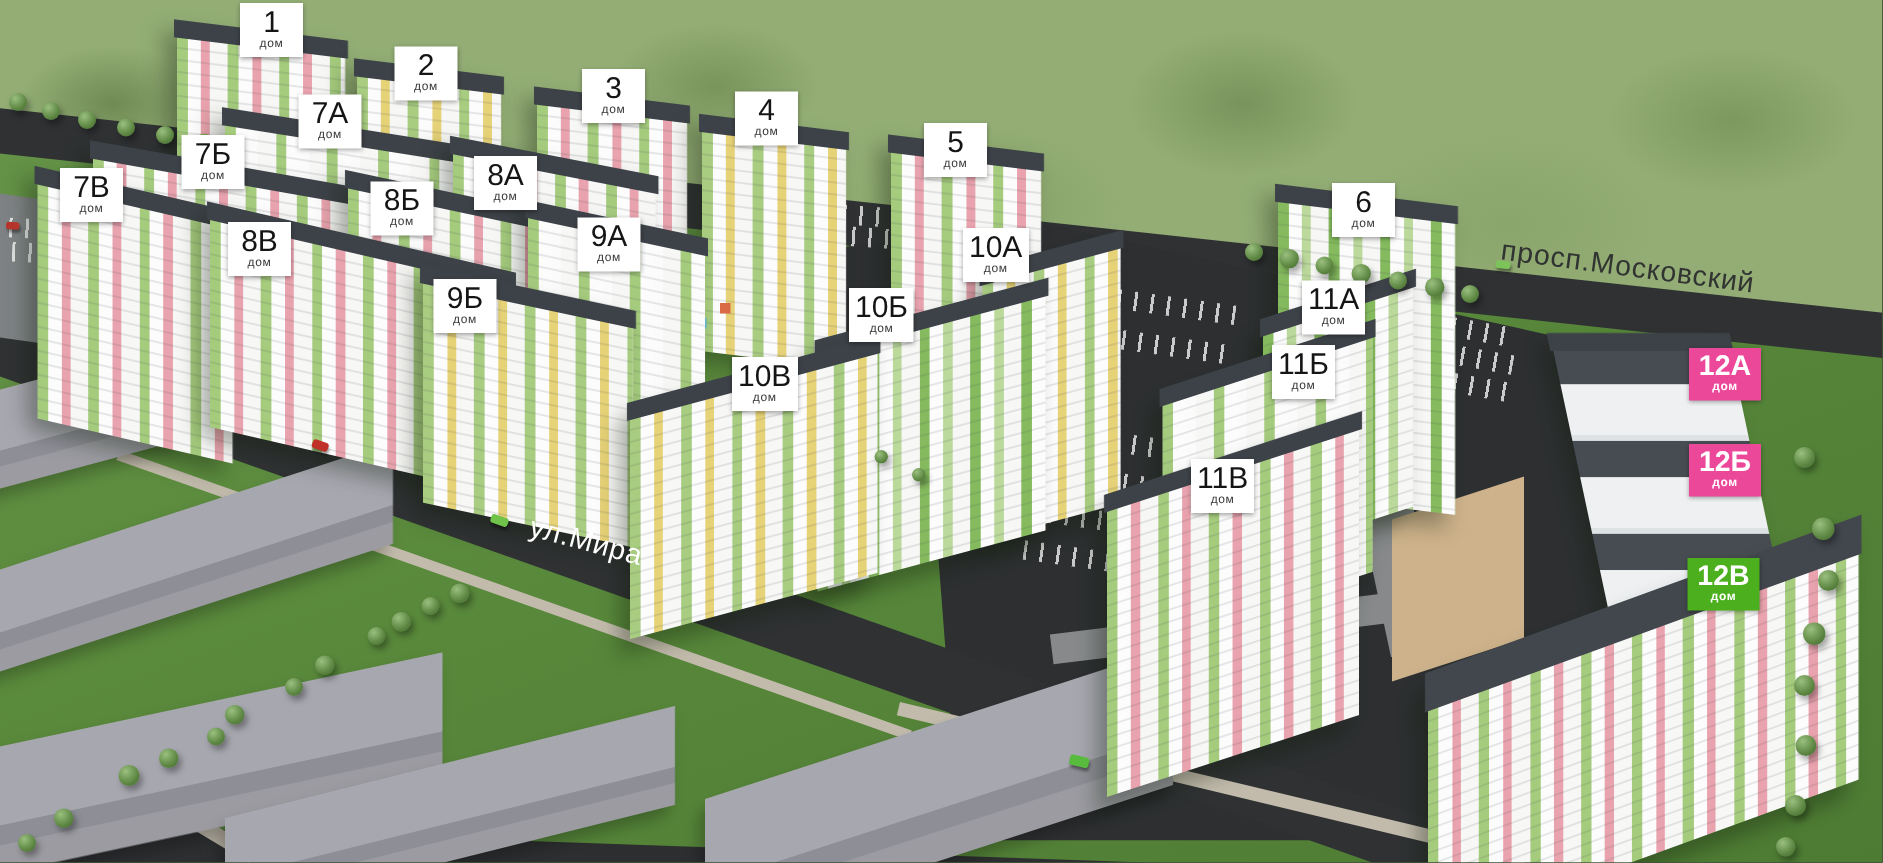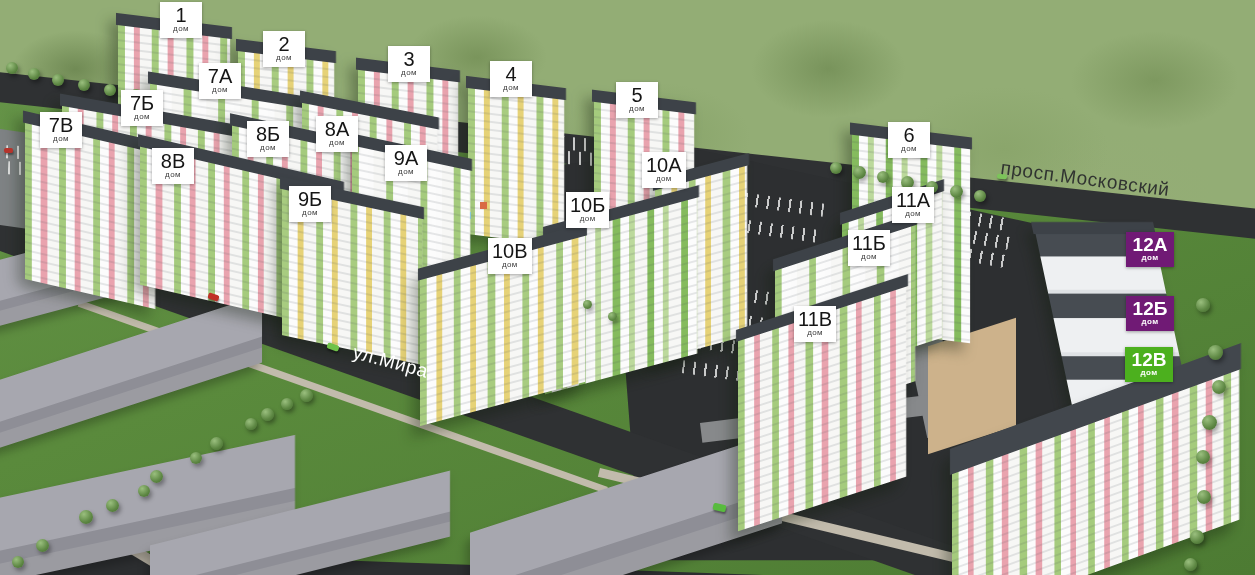--- a/index.html
+++ b/index.html
@@ -63,21 +63,21 @@
   .street{position:absolute;font-size:19px;letter-spacing:.6px;white-space:nowrap;z-index:8;}
   .street.mira{left:352px;top:351px;color:#ffffff;transform:rotate(15deg);}
   .street.prospekt{left:1000px;top:168px;color:rgba(40,41,43,.92);transform:rotate(7.5deg);}
 
   
   .lbl{position:absolute;z-index:10;background:#ffffff;color:#151515;text-align:center;
        display:flex;flex-direction:column;align-items:center;justify-content:center;
        min-width:34px;padding:3px 4px 4px;box-shadow:0 1px 3px rgba(0,0,0,.35);cursor:pointer;}
   .lbl .num{font-size:20px;line-height:1.02;}
   .lbl .unit{font-size:8px;line-height:1.1;color:#3a3a3a;letter-spacing:.4px;}
-  .lbl.red{background:#701a75;color:#fff;min-width:40px;}
+  .lbl.red{background:#ec4899;color:#fff;min-width:40px;}
   .lbl.green{background:#4cb01e;color:#fff;min-width:40px;}
   .lbl.red .num,.lbl.green .num{font-weight:700;font-size:19px;}
   .lbl.red .unit,.lbl.green .unit{color:#fff;font-weight:700;}
 </style>
 </head>
 <body>
 
 <div class="scene">
 
   <div class="layer ground"></div>
@@ -222,21 +222,21 @@
       <span class="unit">дом</span>
     </div>
   <div class="lbl" style="left:121px;top:90px">
       <span class="num">7Б</span>
       <span class="unit">дом</span>
     </div>
   <div class="lbl" style="left:40px;top:112px">
       <span class="num">7В</span>
       <span class="unit">дом</span>
     </div>
-  <div class="lbl" style="left:316px;top:116px">
+  <div class="lbl" style="left:316px;top:104px">
       <span class="num">8А</span>
       <span class="unit">дом</span>
     </div>
   <div class="lbl" style="left:247px;top:121px">
       <span class="num">8Б</span>
       <span class="unit">дом</span>
     </div>
   <div class="lbl" style="left:152px;top:148px">
       <span class="num">8В</span>
       <span class="unit">дом</span>
@@ -254,38 +254,38 @@
       <span class="unit">дом</span>
     </div>
   <div class="lbl" style="left:566px;top:192px">
       <span class="num">10Б</span>
       <span class="unit">дом</span>
     </div>
   <div class="lbl" style="left:488px;top:238px">
       <span class="num">10В</span>
       <span class="unit">дом</span>
     </div>
-  <div class="lbl" style="left:892px;top:187px">
+  <div class="lbl" style="left:868px;top:187px">
       <span class="num">11А</span>
       <span class="unit">дом</span>
     </div>
   <div class="lbl" style="left:848px;top:230px">
       <span class="num">11Б</span>
       <span class="unit">дом</span>
     </div>
   <div class="lbl" style="left:794px;top:306px">
       <span class="num">11В</span>
       <span class="unit">дом</span>
     </div>
   <div class="lbl red" style="left:1126px;top:232px">
       <span class="num">12А</span>
       <span class="unit">дом</span>
     </div>
   <div class="lbl red" style="left:1126px;top:296px">
       <span class="num">12Б</span>
       <span class="unit">дом</span>
     </div>
-  <div class="lbl green" style="left:1125px;top:347px">
+  <div class="lbl green" style="left:1125px;top:372px">
       <span class="num">12В</span>
       <span class="unit">дом</span>
     </div>
 
 </div>
 
 </body></html>

